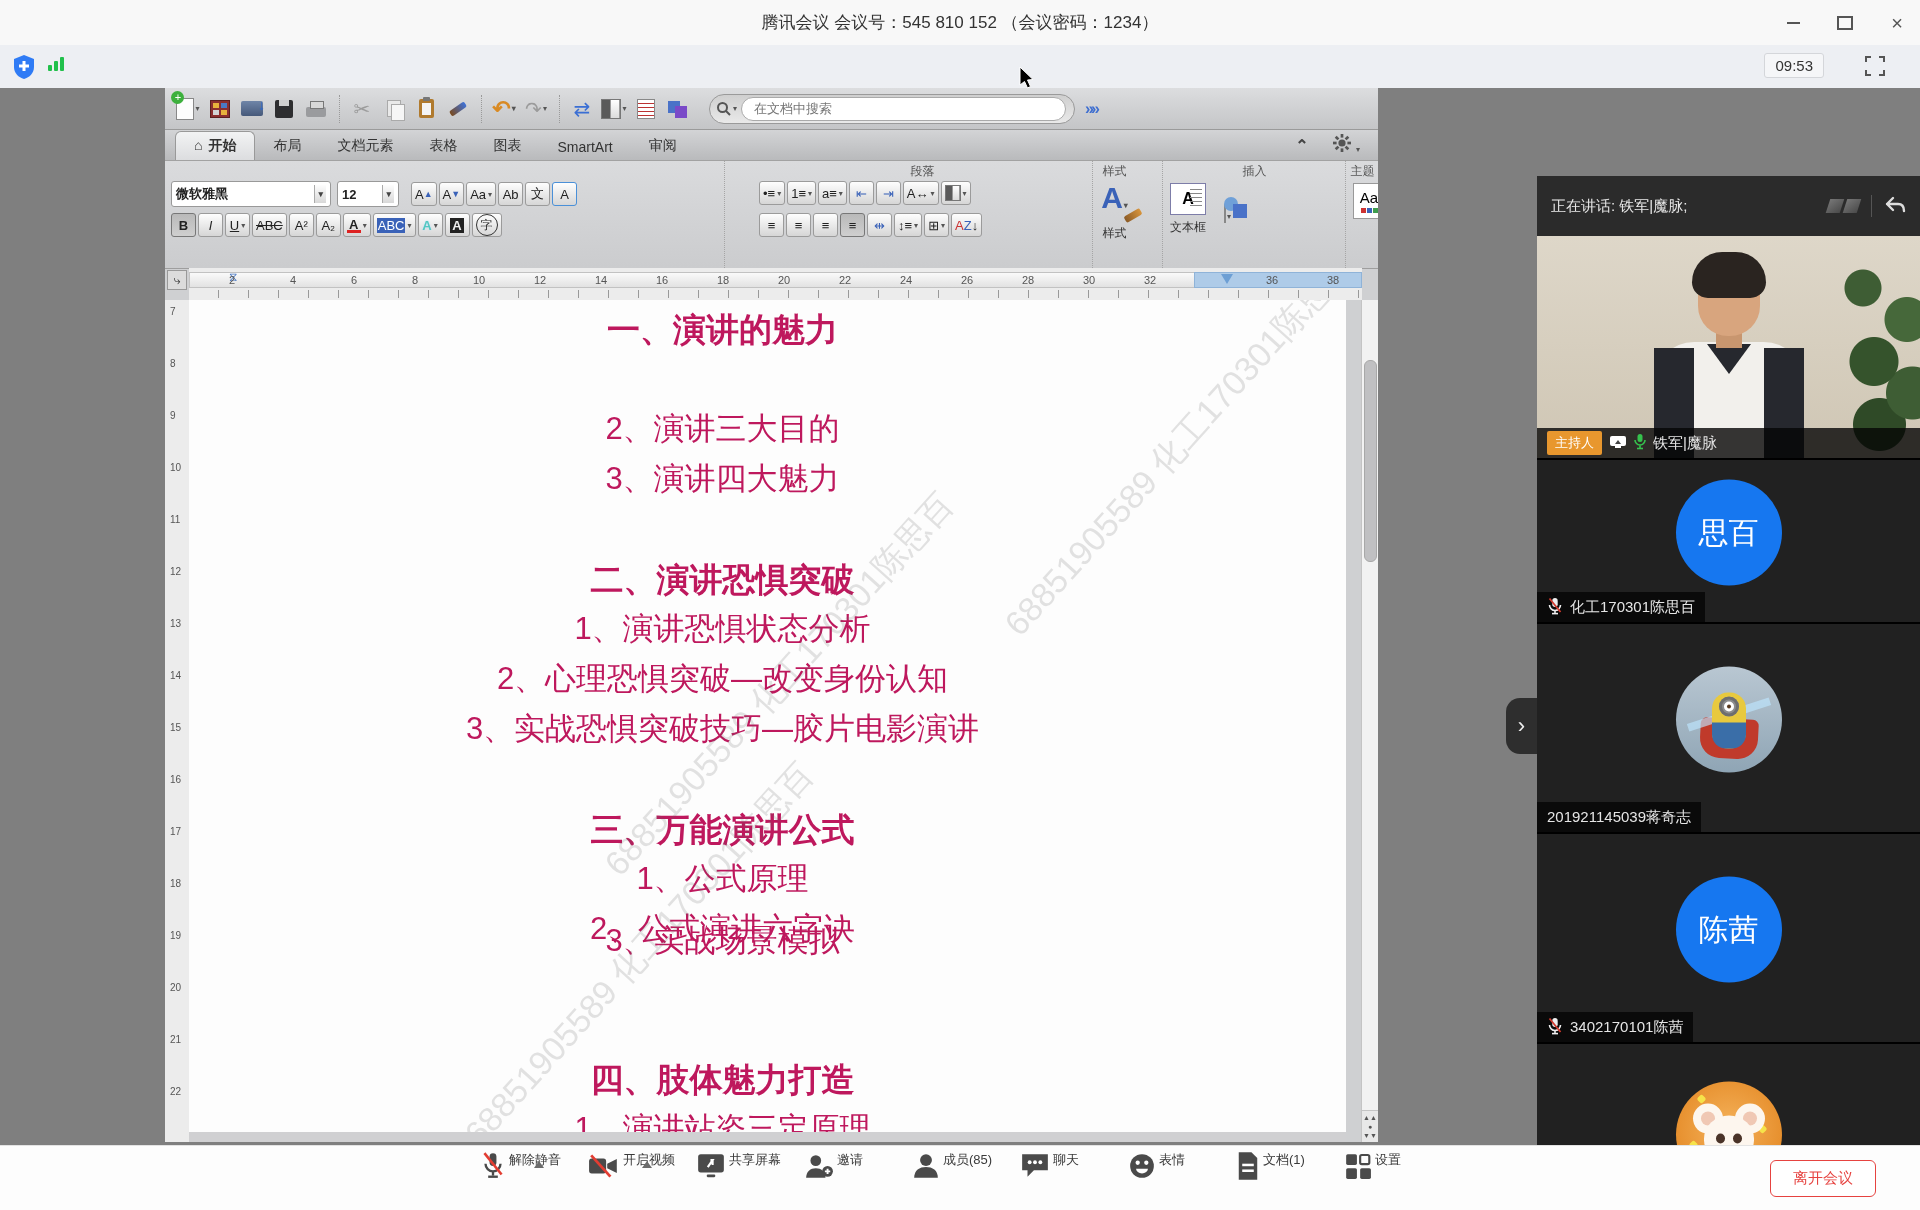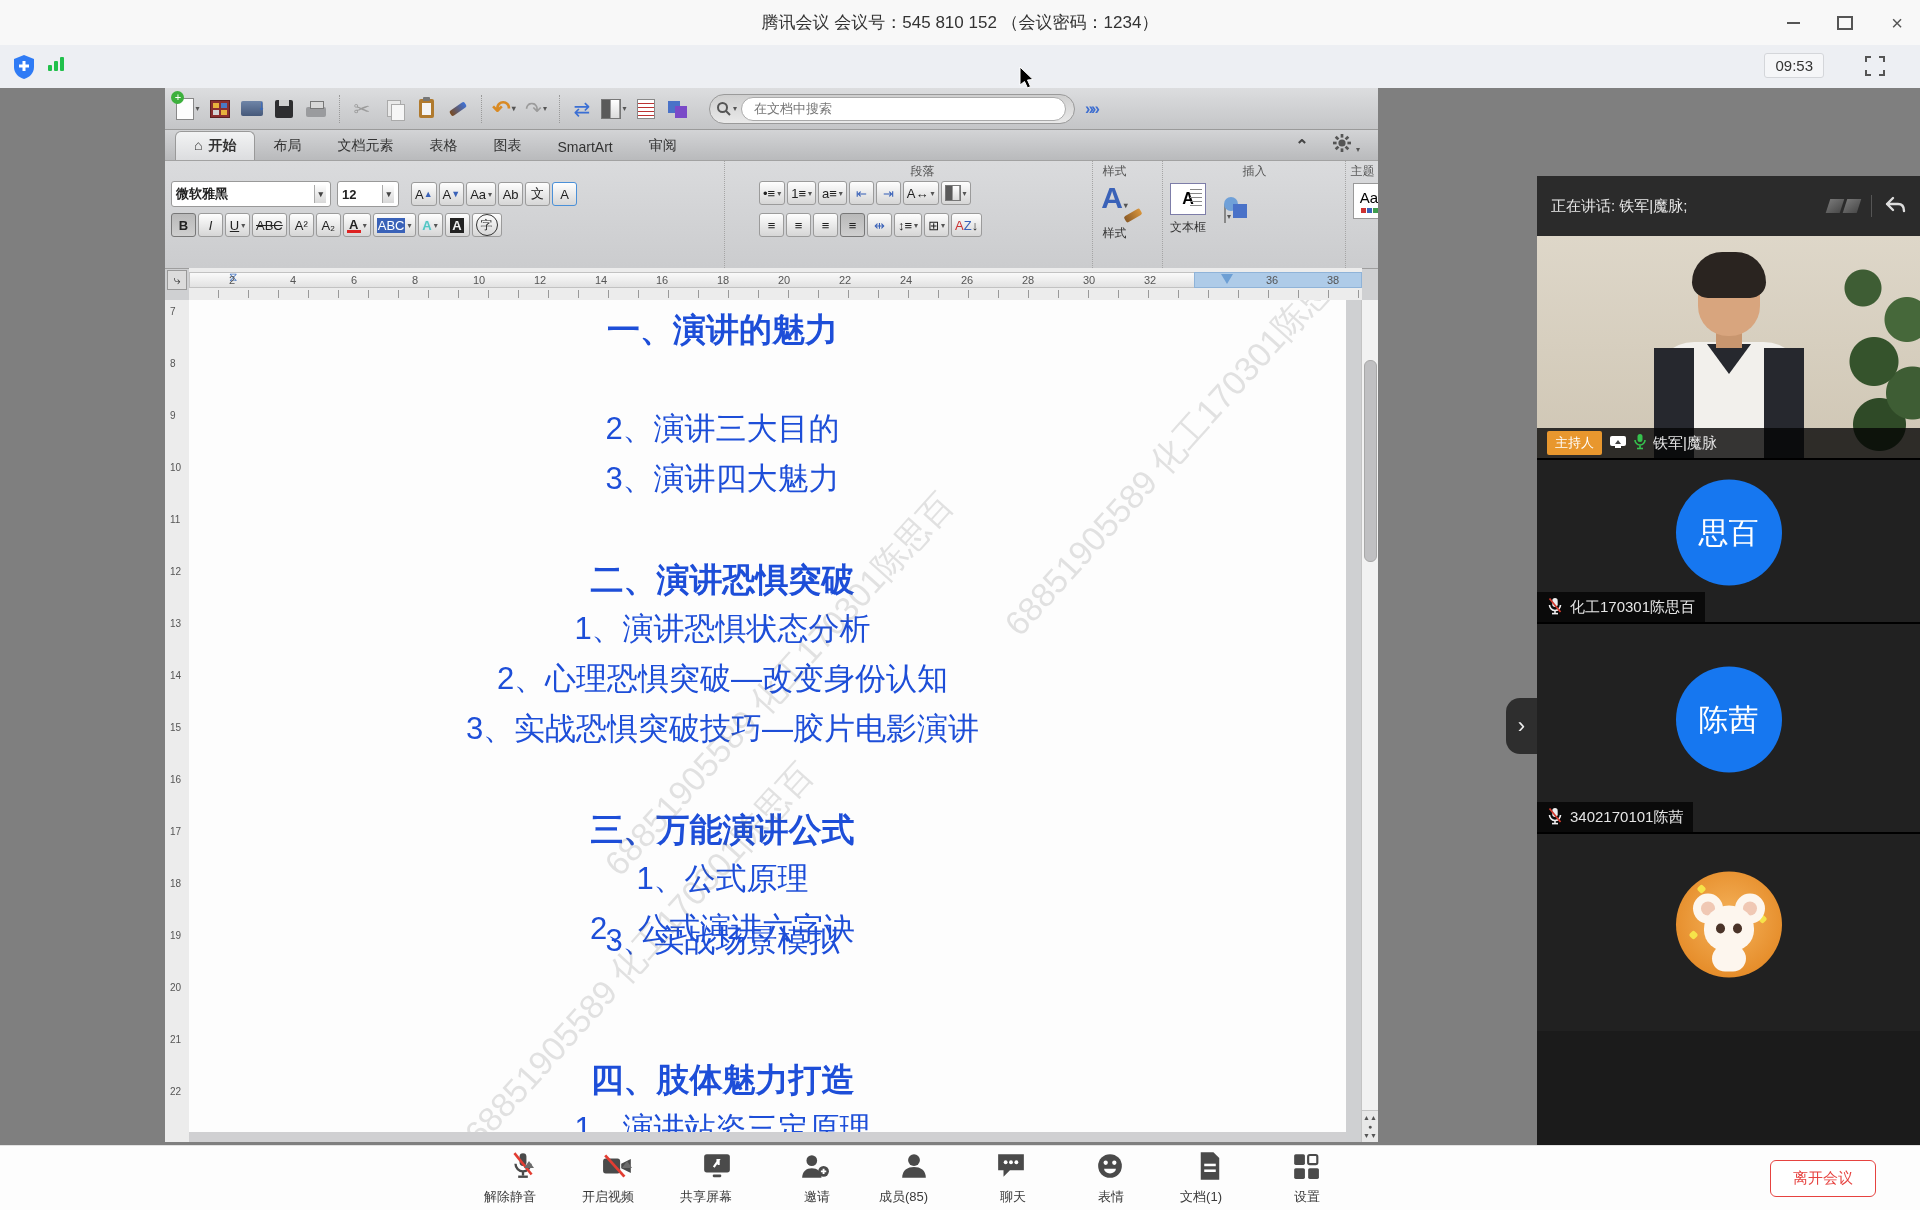--- a/index.html
+++ b/index.html
@@ -127,21 +127,21 @@
                  background:repeating-linear-gradient(90deg,transparent 0 29px,#999 29px 30px);}
   .indent{position:absolute;left:40px;top:2px;color:#4a79c4;font-size:12px;}
   .tabsel{position:absolute;left:-22px;top:2px;width:18px;height:18px;background:#dcdcdc;border:1px solid #999;
           font-size:12px;color:#333;text-align:center;line-height:18px;}
   
   .wbody{position:absolute;left:0;top:212px;width:100%;height:842px;background:#cfd0d2;}
   .vruler{position:absolute;left:0;top:0;width:24px;height:100%;background:#ececec;border-right:1px solid #bbb;}
   .vruler .num{position:absolute;left:5px;font-size:10px;color:#555;}
   .page{position:absolute;left:24px;top:0;width:1157px;height:832px;background:#fdfdfd;overflow:hidden;
         padding-right:90px;box-sizing:border-box;}
-  .dline{position:absolute;left:0;width:1067px;text-align:center;color:#1d4ed8;white-space:nowrap;}
+  .dline{position:absolute;left:0;width:1067px;text-align:center;color:#be185d;white-space:nowrap;}
   .dline.h{font-size:33px;font-weight:bold;}
   .dline.i{font-size:31px;}
   .wm{position:absolute;color:rgba(100,100,100,0.18);font-size:34px;white-space:nowrap;
       transform:rotate(-48deg);transform-origin:left bottom;pointer-events:none;}
   .wscroll{position:absolute;right:0;top:0;width:16px;height:100%;background:#f2f2f2;border-left:1px solid #c4c4c4;}
   .wthumb{position:absolute;left:2px;top:60px;width:11px;height:200px;background:#c0c0c2;border-radius:6px;border:1px solid #a8a8a8;}
   .wsbtns{position:absolute;left:0;bottom:0;width:16px;display:flex;flex-direction:column;align-items:center;gap:2px;
           padding:3px 0;background:#e8e8e8;border-top:1px solid #c4c4c4;font-size:7px;color:#555;}
   .graystrip{position:absolute;left:24px;bottom:0;width:1157px;height:10px;background:#d0d0d2;}
   
@@ -201,21 +201,21 @@
   .mouse .eye.l{left:40px;} .mouse .eye.r{left:57px;}
   .mouse .bodyy{position:absolute;left:36px;top:74px;width:34px;height:26px;border-radius:14px;background:#fdf6ee;}
   .mouse .spark{position:absolute;width:7px;height:7px;background:#f6e34a;border-radius:2px;transform:rotate(45deg);}
   .collapsebar{position:absolute;left:50%;bottom:0;transform:translateX(-50%);width:150px;height:26px;background:#0c0c0c;
                border-radius:6px 6px 0 0;display:flex;align-items:center;justify-content:center;color:#ddd;font-size:13px;}
   .expandtab{position:absolute;left:1506px;top:610px;width:31px;height:56px;background:rgba(38,38,38,0.9);
              border-radius:14px 0 0 14px;display:flex;align-items:center;justify-content:center;color:#eee;font-size:22px;z-index:40;}
   
   .bottombar{position:absolute;left:0;top:1145px;width:1920px;height:65px;background:#fdfdfd;border-top:1px solid #e3e3e3;}
   .btitems{position:absolute;left:470px;top:5px;display:flex;gap:32px;}
-  .btitem{width:66px;display:flex;flex-direction:column;align-items:flex-end;gap:3px;color:#3f3f3f;position:relative;}
+  .btitem{width:66px;display:flex;flex-direction:row;align-items:flex-start;gap:3px;color:#3f3f3f;position:relative;margin-left:10px;}
   .btitem .lbl{font-size:13px;color:#3a3a3a;white-space:nowrap;}
   .btitem .caret{position:absolute;right:2px;top:10px;width:0;height:0;border-left:5px solid transparent;
                  border-right:5px solid transparent;border-bottom:7px solid #6b6b6b;}
   .leavebtn{position:absolute;right:44px;top:14px;padding:8px 22px;border:1px solid #e64340;color:#e64340;
             background:#fff;border-radius:6px;font-size:15px;}
 </style>
 </head>
 <body>
 
 <div class="titlebar">
@@ -610,20 +610,34 @@
                 <rect x="4.3" y="1" width="5.4" height="9" rx="2.7" fill="#eee"></rect>
                 <path d="M1.5 8 a5.5 5.5 0 0 0 11 0" fill="none" stroke="#eee" stroke-width="1.6"></path>
                 <line x1="7" y1="14" x2="7" y2="16" stroke="#eee" stroke-width="1.6"></line>
                 <line x1="4" y1="16.6" x2="10" y2="16.6" stroke="#eee" stroke-width="1.6"></line>
                 <line x1="1.5" y1="1.5" x2="12.5" y2="15" stroke="#d33a2e" stroke-width="1.8"></line>
               </svg></span>
             <span>化工170301陈思百</span>
           </div>
         </div>
         <div class="tile" style="height: 208px;">
+          <div class="avatar-img minion">
+            <div class="cape"></div>
+            <div class="beam"></div>
+            <div class="bodyy"></div>
+            <div class="overall"></div>
+            <div class="goggle"></div>
+            <div class="eye"></div>
+            <div class="pupil"></div>
+          </div>
+          <div class="namebar">
+            <span>201921145039蒋奇志</span>
+          </div>
+        </div>
+        <div class="tile" style="height: 208px;">
           <div class="avatar-init">陈茜</div>
           <div class="namebar">
             <span class="micchip"><svg width="16" height="18" viewBox="0 0 14 18">
                 <rect x="4.3" y="1" width="5.4" height="9" rx="2.7" fill="#eee"></rect>
                 <path d="M1.5 8 a5.5 5.5 0 0 0 11 0" fill="none" stroke="#eee" stroke-width="1.6"></path>
                 <line x1="7" y1="14" x2="7" y2="16" stroke="#eee" stroke-width="1.6"></line>
                 <line x1="4" y1="16.6" x2="10" y2="16.6" stroke="#eee" stroke-width="1.6"></line>
                 <line x1="1.5" y1="1.5" x2="12.5" y2="15" stroke="#d33a2e" stroke-width="1.8"></line>
               </svg></span>
             <span>3402170101陈茜</span>

